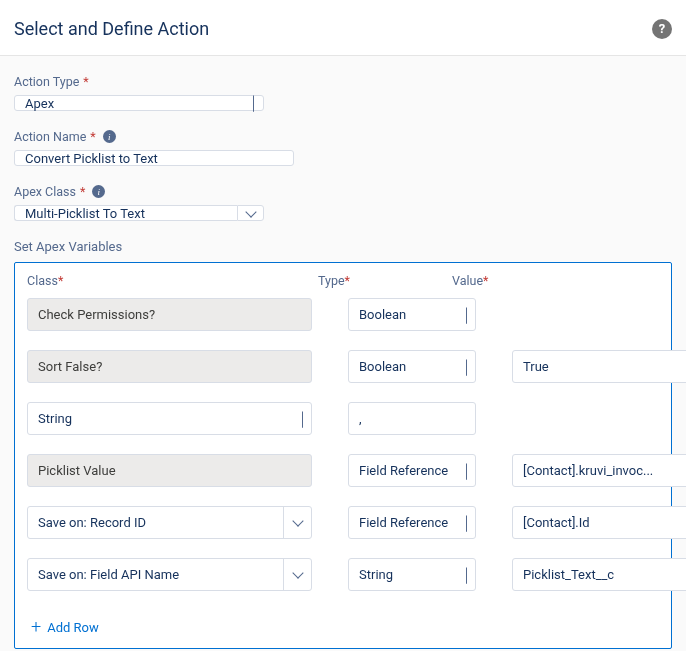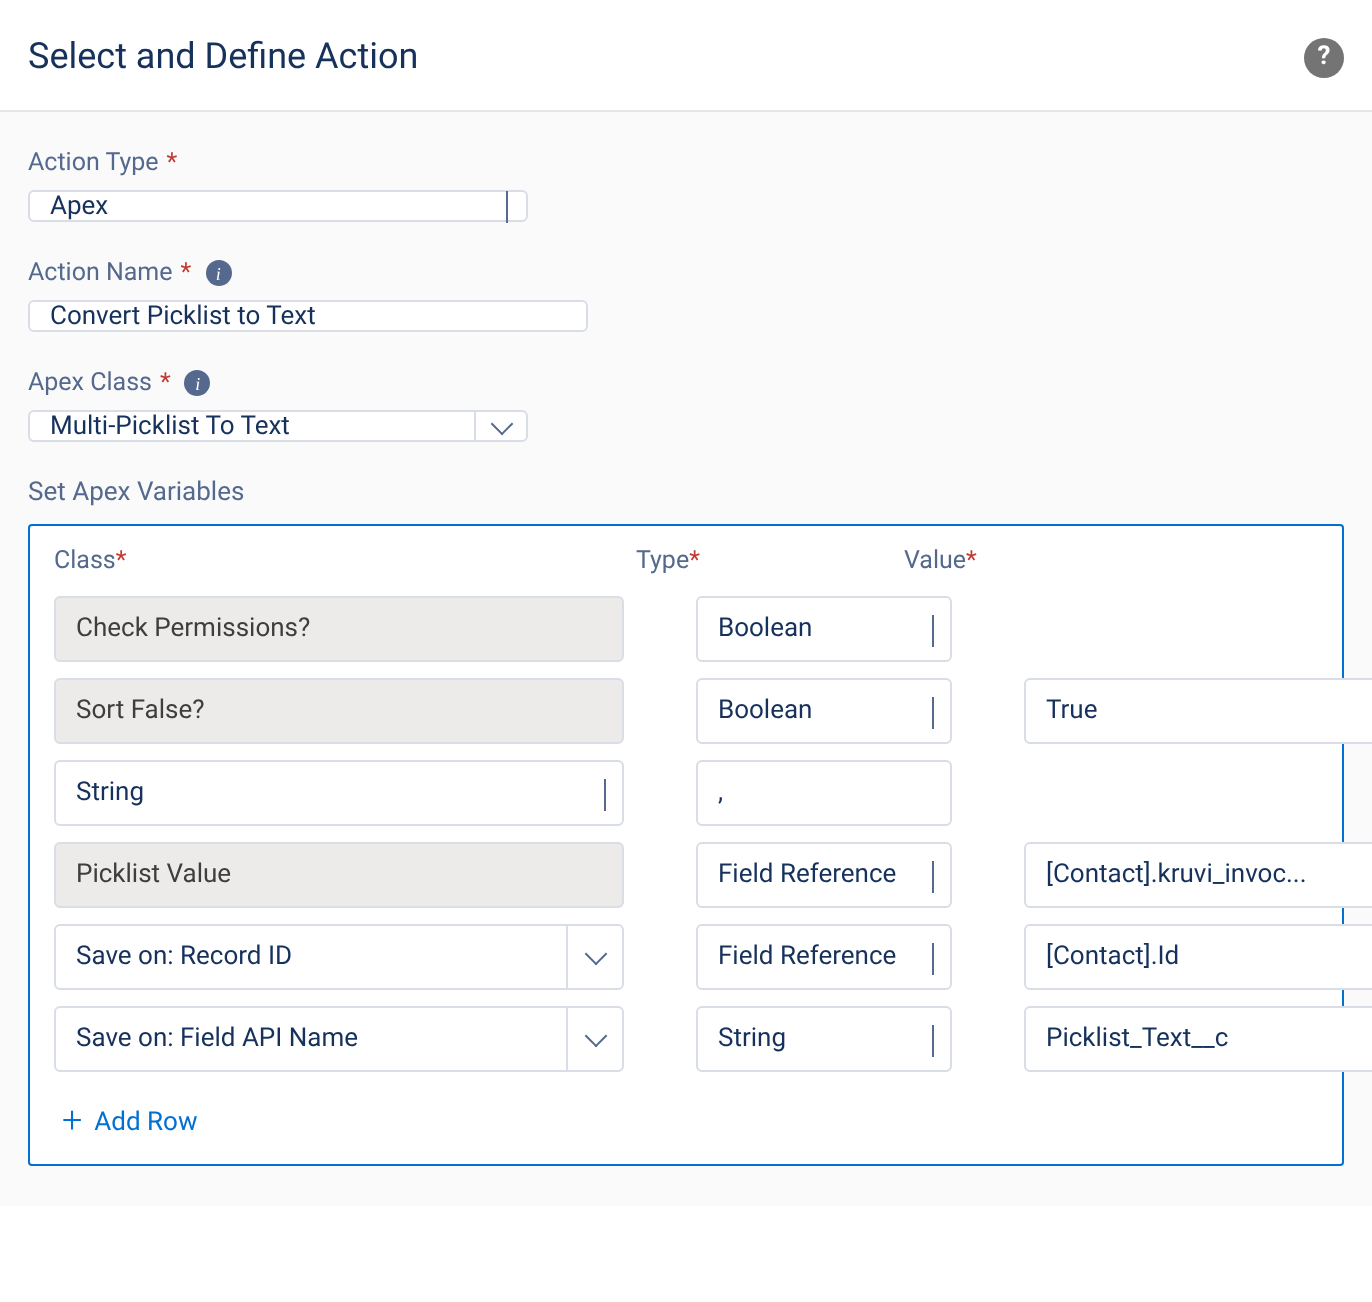--- a/index.html
+++ b/index.html
@@ -112,21 +112,21 @@
   }
   .vars-header, .vars-row {
     display: grid;
     grid-template-columns: 285px 128px 200px 30px;
     gap: 6px;
     padding: 0 12px;
     align-items: center;
   }
   .vars-header { margin-bottom: 10px; }
   .vars-header .col-label { color: #54698d; font-size: 12.5px; }
-  .vars-row { margin-bottom: 8px; gap: 36px; }
+  .vars-row { margin-bottom: 19px; gap: 36px; }
   .cell {
     position: relative;
     height: 33px;
     border: 1px solid #d8dde6;
     border-radius: 3px;
     background: #fff;
     display: flex;
     align-items: center;
     padding: 0 10px;
     color: #16325c;

